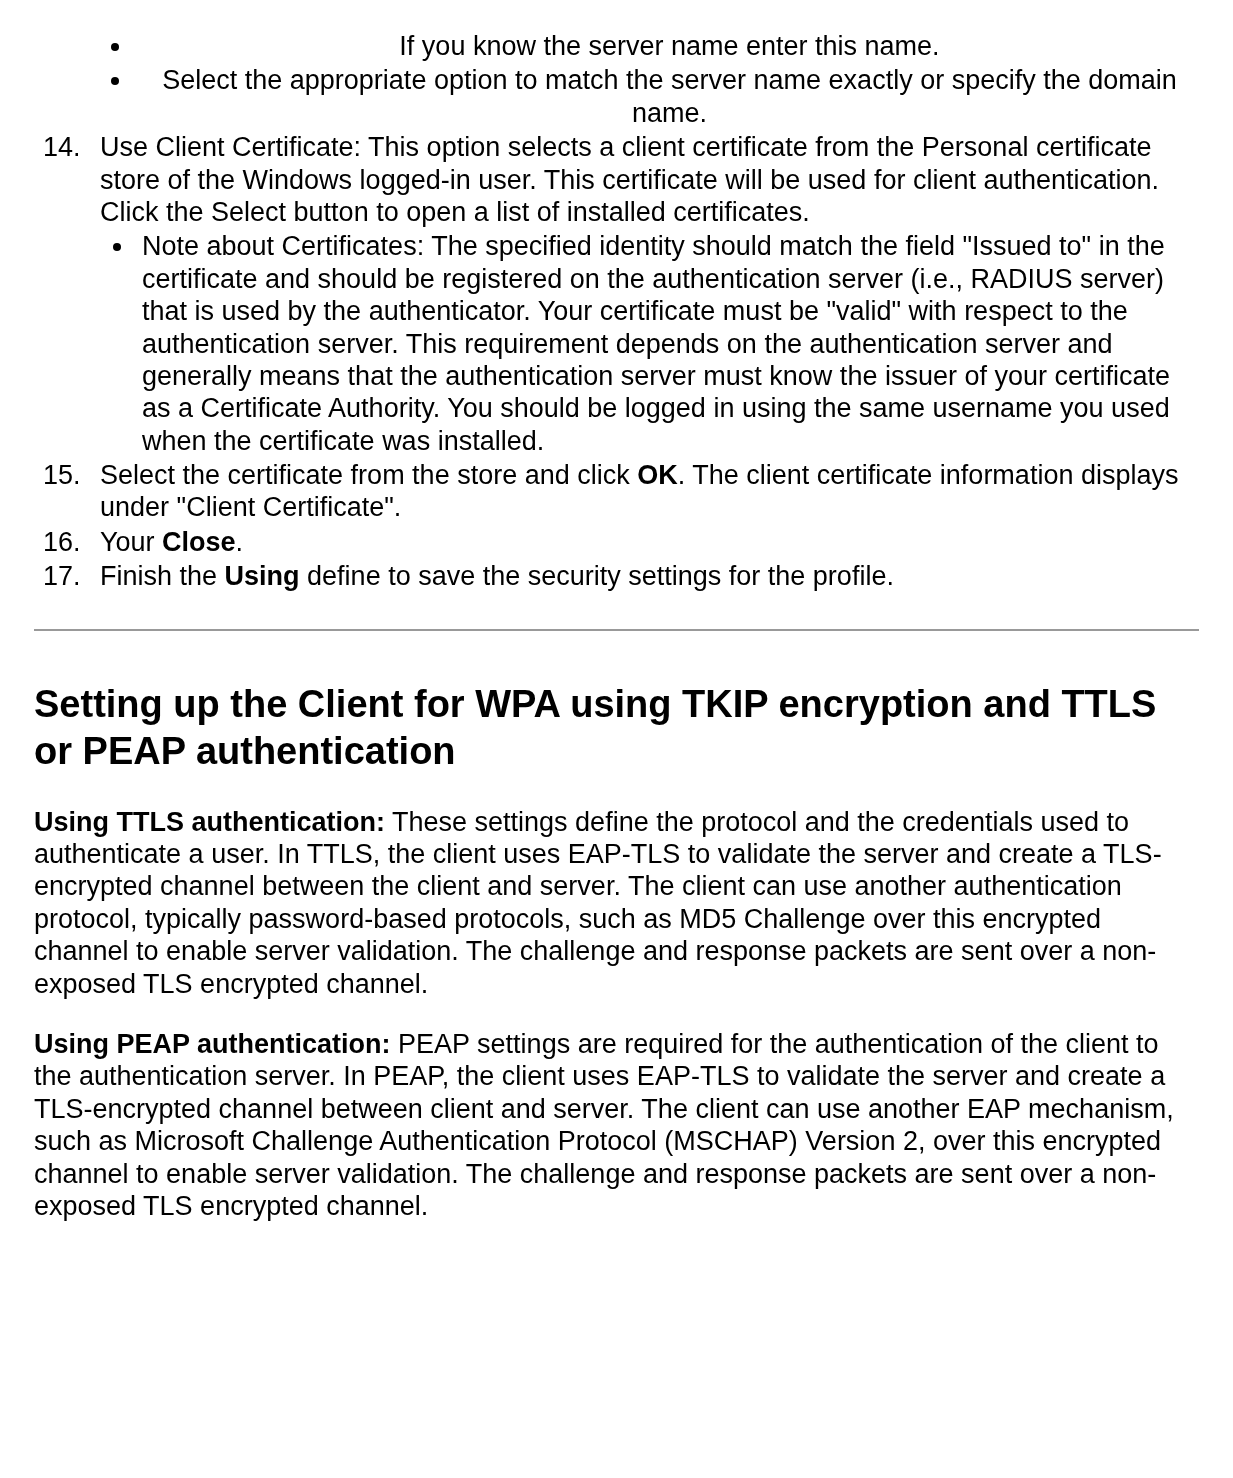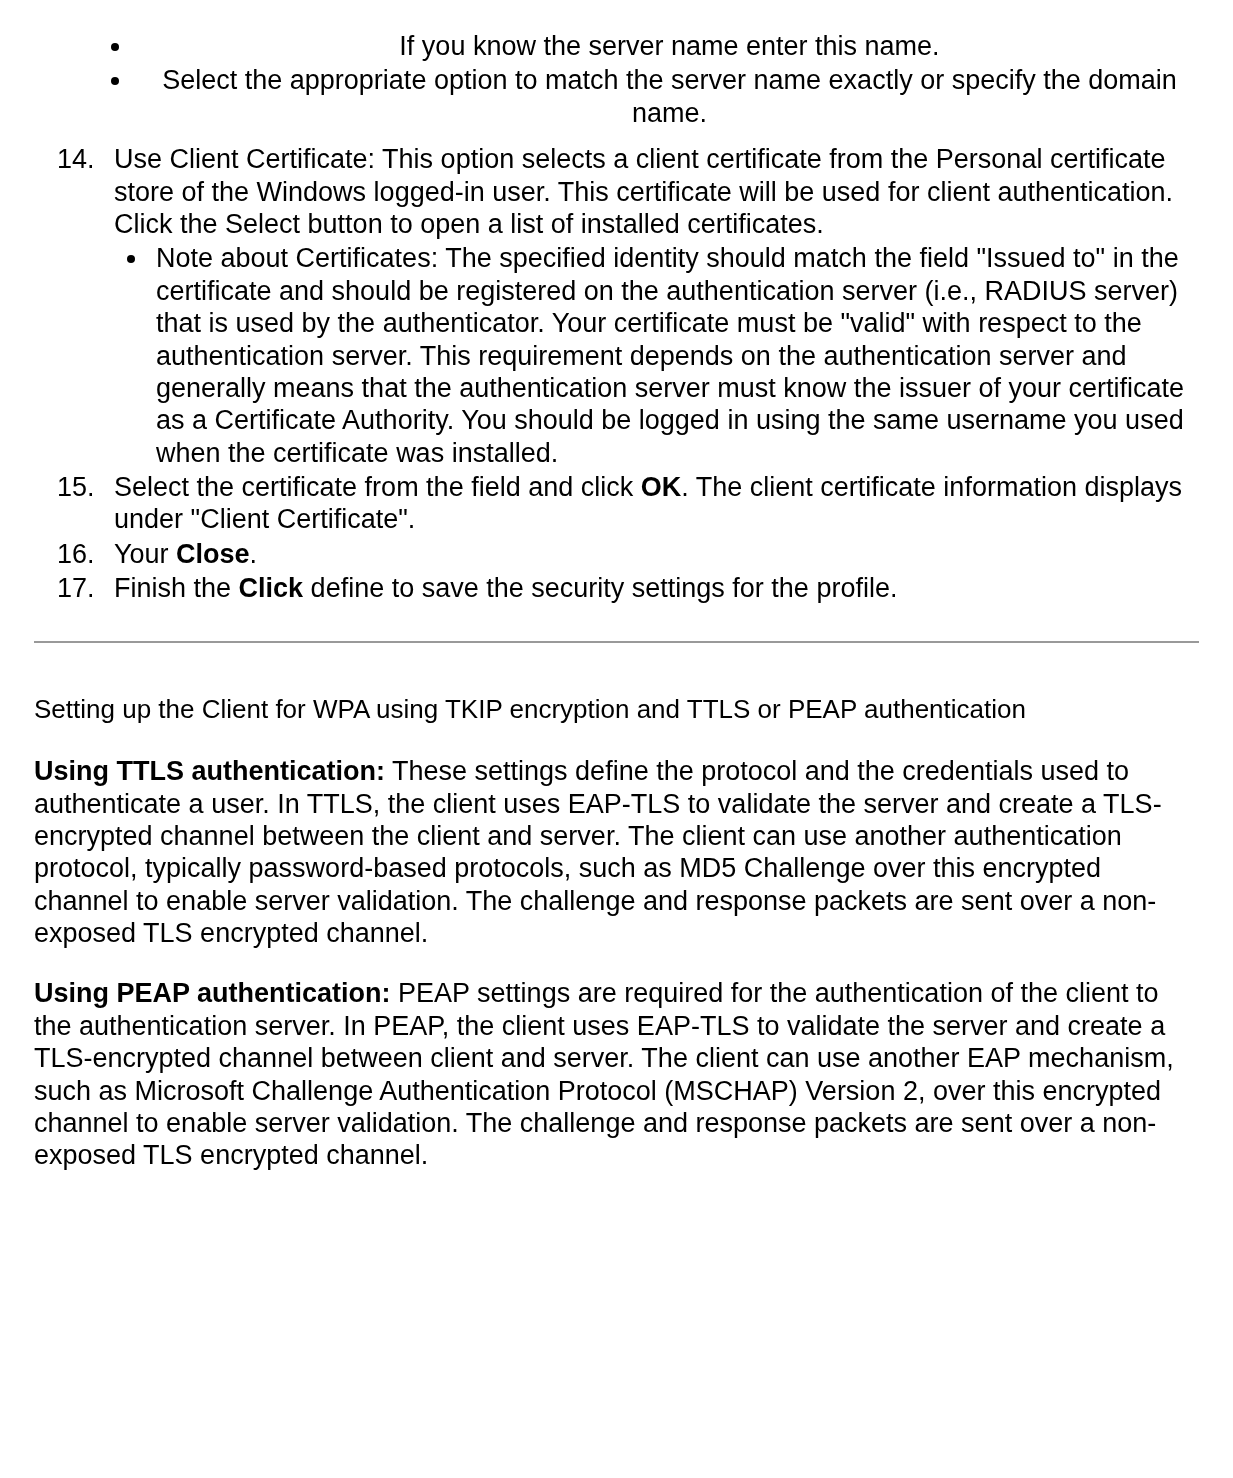--- a/index.html
+++ b/index.html
@@ -16,21 +16,21 @@
       margin: 0 0 0 0;
       padding-left: 100px;
     }
     ul.discs li {
       margin-bottom: 2px;
       padding-left: 6px;
       text-align: center;
     }
     ol.numbers {
       list-style-type: decimal;
-      margin: 14px;
+      margin: 0;
       padding-left: 54px;
     }
     ol.numbers > li {
       margin-bottom: 2px;
       padding-left: 12px;
     }
     .sub-discs {
       list-style-type: disc;
       margin: 2px 0 0 0;
       padding-left: 36px;
@@ -38,22 +38,22 @@
     .sub-discs li {
       margin-bottom: 2px;
       padding-left: 6px;
     }
     hr.sep {
       border: none;
       border-top: 2px solid #999;
       margin: 36px 0 50px 0;
     }
     h2.heading {
-      font-size: 26px;
-      font-weight: normal;
+      font-size: 38px;
+      font-weight: bold;
       margin: 40px 0 30px 0;
       line-height: 1.25;
     }
     p.para {
       margin: 16px 0 28px 0;
     }
     strong { font-weight: bold; }
   </style>
 </head>
 <body>
@@ -64,27 +64,27 @@
 </ul>
 
 <ol class="numbers" start="14">
   <li>
     <span>Use Client Certificate: This option selects a client certificate from the Personal certificate store of the Windows logged-in user. This certificate will be used for client authentication. Click the Select button to open a list of installed certificates.</span>
     <ul class="sub-discs">
       <li>Note about Certificates: The specified identity should match the field "Issued to" in the certificate and should be registered on the authentication server (i.e., RADIUS server) that is used by the authenticator. Your certificate must be "valid" with respect to the authentication server. This requirement depends on the authentication server and generally means that the authentication server must know the issuer of your certificate as a Certificate Authority. You should be logged in using the same username you used when the certificate was installed.</li>
     </ul>
   </li>
   <li>
-    <span>Select the certificate from the field and click </span><strong>OK</strong><span>. The client certificate information displays under "Client Certificate".</span>
+    <span>Select the certificate from the store and click </span><strong>OK</strong><span>. The client certificate information displays under "Client Certificate".</span>
   </li>
   <li>
     <span>Your </span><strong>Close</strong><span>.</span>
   </li>
   <li>
-    <span>Finish the </span><strong>Click</strong><span> define to save the security settings for the profile.</span>
+    <span>Finish the </span><strong>Using</strong><span> define to save the security settings for the profile.</span>
   </li>
 </ol>
 
 <hr class="sep">
 
 <h2 class="heading">Setting up the Client for WPA using TKIP encryption and TTLS or PEAP authentication</h2>
 
 <p class="para">
   <strong>Using TTLS authentication:</strong><span> These settings define the protocol and the credentials used to authenticate a user. In TTLS, the client uses EAP-TLS to validate the server and create a TLS-encrypted channel between the client and server. The client can use another authentication protocol, typically password-based protocols, such as MD5 Challenge over this encrypted channel to enable server validation. The challenge and response packets are sent over a non-exposed TLS encrypted channel.</span>
 </p>

